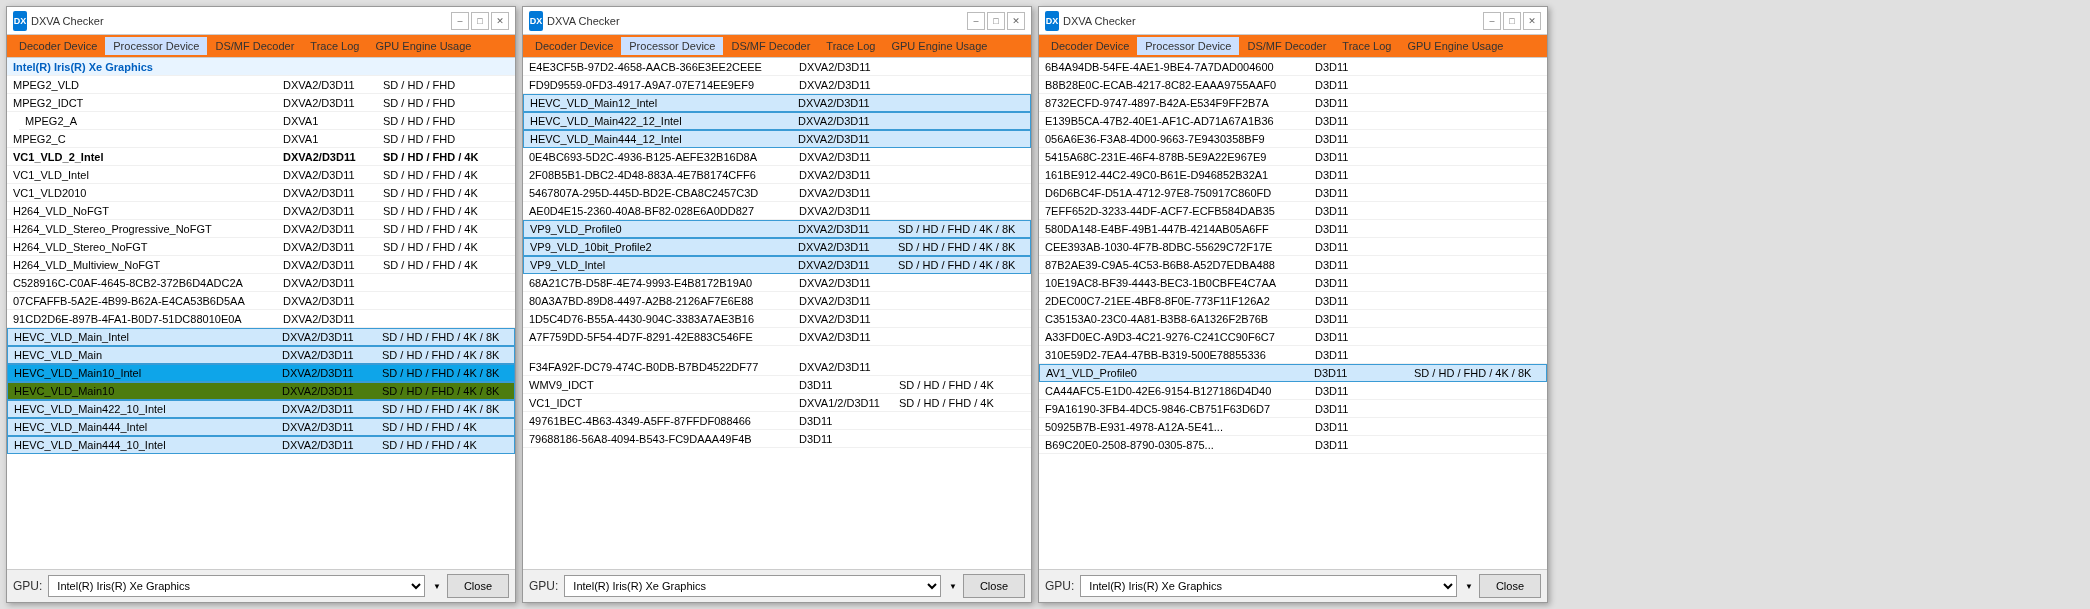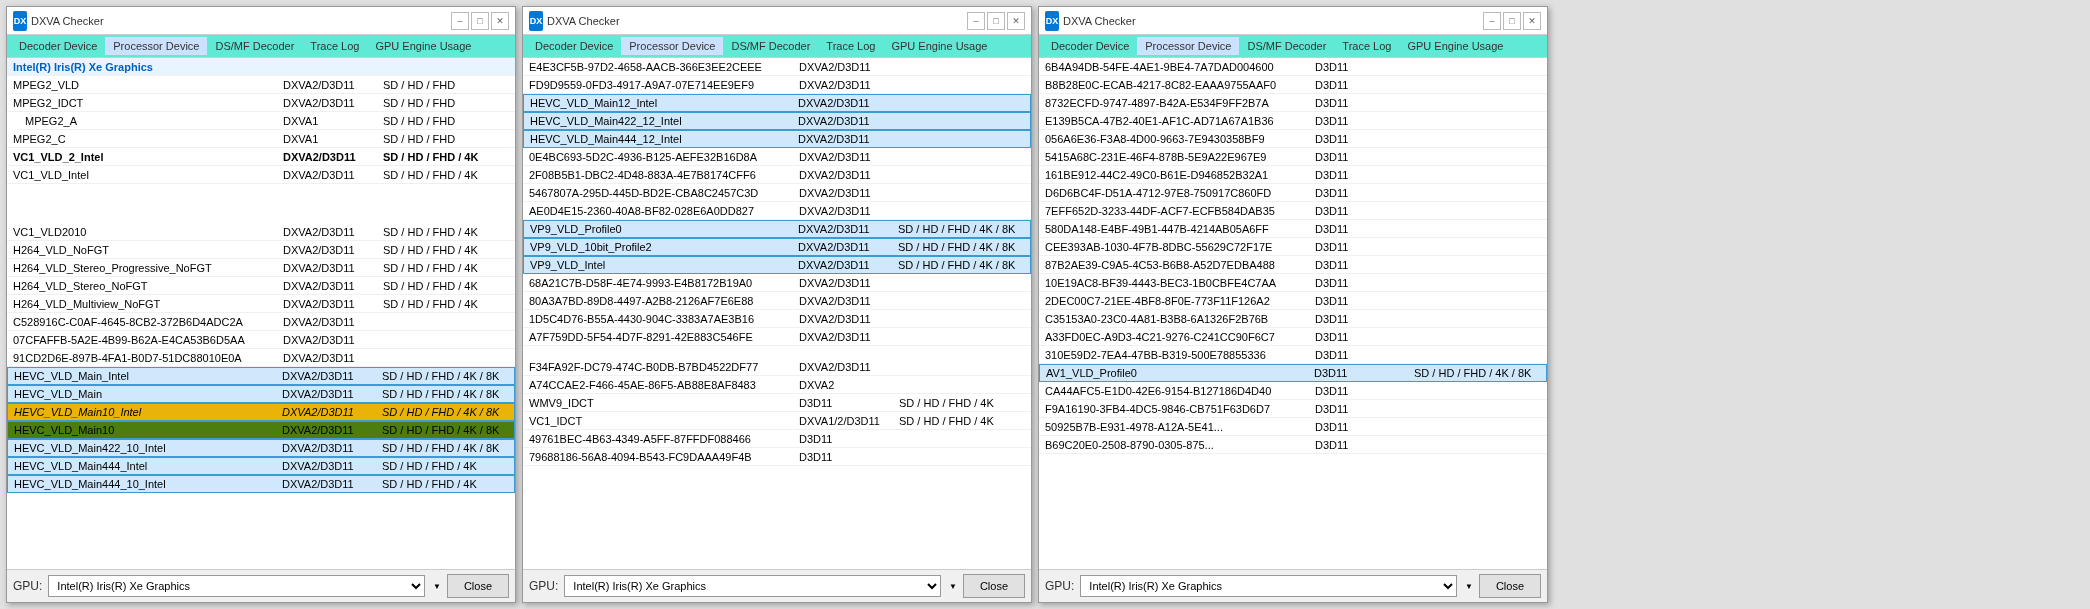--- a/index.html
+++ b/index.html
@@ -49,21 +49,21 @@
       background: transparent;
       border: 1px solid #bbb;
       cursor: pointer;
       font-size: 9px;
       display: flex; align-items: center; justify-content: center;
       color: #666;
     }
     .menu-bar {
       display: flex;
       gap: 0;
-      background: #5eead4;
+      background: #f97316;
       border-bottom: 1px solid #ccc;
       padding: 2px 4px;
     }
     .menu-item {
       padding: 3px 8px;
       cursor: pointer;
       font-size: 11px;
       color: #333;
       white-space: nowrap;
     }
@@ -172,21 +172,21 @@
         <div class="list-row grid-3col" style="grid-template-columns: 1fr 100px 130px; font-weight: bold;">
           <span class="cell">VC1_VLD_2_Intel</span>
           <span class="cell">DXVA2/D3D11</span>
           <span class="cell">SD / HD / FHD / 4K</span>
         </div>
         <div class="list-row grid-3col" style="grid-template-columns: 1fr 100px 130px;">
           <span class="cell">VC1_VLD_Intel</span>
           <span class="cell">DXVA2/D3D11</span>
           <span class="cell">SD / HD / FHD / 4K</span>
         </div>
-        <div class="list-row grid-3col" style="grid-template-columns: 1fr 100px 130px; margin-top: 39px;">
+        <div class="list-row grid-3col" style="grid-template-columns: 1fr 100px 130px;">
           <span class="cell">VC1_VLD2010</span>
           <span class="cell">DXVA2/D3D11</span>
           <span class="cell">SD / HD / FHD / 4K</span>
         </div>
         <div class="list-row grid-3col" style="grid-template-columns: 1fr 100px 130px;">
           <span class="cell">H264_VLD_NoFGT</span>
           <span class="cell">DXVA2/D3D11</span>
           <span class="cell">SD / HD / FHD / 4K</span>
         </div>
         <div class="list-row grid-3col" style="grid-template-columns: 1fr 100px 130px;">
@@ -222,21 +222,21 @@
         <div class="list-row grid-3col" style="background: rgb(207, 232, 252); border: 1px solid rgb(58, 155, 213); grid-template-columns: 1fr 100px 130px;">
           <span class="cell">HEVC_VLD_Main_Intel</span>
           <span class="cell">DXVA2/D3D11</span>
           <span class="cell">SD / HD / FHD / 4K / 8K</span>
         </div>
         <div class="list-row grid-3col" style="background: rgb(207, 232, 252); border: 1px solid rgb(58, 155, 213); grid-template-columns: 1fr 100px 130px;">
           <span class="cell">HEVC_VLD_Main</span>
           <span class="cell">DXVA2/D3D11</span>
           <span class="cell">SD / HD / FHD / 4K / 8K</span>
         </div>
-        <div class="list-row grid-3col" style="background: #eab308; border: 1px solid rgb(58, 155, 213); grid-template-columns: 1fr 100px 130px; font-style: italic;">
+        <div class="list-row grid-3col" style="background: #0ea5e9; border: 1px solid rgb(58, 155, 213); grid-template-columns: 1fr 100px 130px;">
           <span class="cell">HEVC_VLD_Main10_Intel</span>
           <span class="cell">DXVA2/D3D11</span>
           <span class="cell">SD / HD / FHD / 4K / 8K</span>
         </div>
         <div class="list-row grid-3col" style="background: #4d7c0f; border: 1px solid rgb(58, 155, 213); grid-template-columns: 1fr 100px 130px;">
           <span class="cell">HEVC_VLD_Main10</span>
           <span class="cell">DXVA2/D3D11</span>
           <span class="cell">SD / HD / FHD / 4K / 8K</span>
         </div>
         <div class="list-row grid-3col" style="background: rgb(207, 232, 252); border: 1px solid rgb(58, 155, 213); grid-template-columns: 1fr 100px 130px;">
@@ -368,25 +368,20 @@
           <span class="cell">A7F759DD-5F54-4D7F-8291-42E883C546FE</span>
           <span class="cell">DXVA2/D3D11</span>
           <span class="cell"></span>
         </div>
         <div class="list-row grid-3col" style="grid-template-columns: 1fr 100px 130px; margin-top: 12px;">
           <span class="cell">F34FA92F-DC79-474C-B0DB-B7BD4522DF77</span>
           <span class="cell">DXVA2/D3D11</span>
           <span class="cell"></span>
         </div>
         <div class="list-row grid-3col" style="grid-template-columns: 1fr 100px 130px;">
-          <span class="cell">A74CCAE2-F466-45AE-86F5-AB88E8AF8483</span>
-          <span class="cell">DXVA2</span>
-          <span class="cell"></span>
-        </div>
-        <div class="list-row grid-3col" style="grid-template-columns: 1fr 100px 130px;">
           <span class="cell">WMV9_IDCT</span>
           <span class="cell">D3D11</span>
           <span class="cell">SD / HD / FHD / 4K</span>
         </div>
         <div class="list-row grid-3col" style="grid-template-columns: 1fr 100px 130px;">
           <span class="cell">VC1_IDCT</span>
           <span class="cell">DXVA1/2/D3D11</span>
           <span class="cell">SD / HD / FHD / 4K</span>
         </div>
         <div class="list-row grid-3col" style="grid-template-columns: 1fr 100px 130px;">

